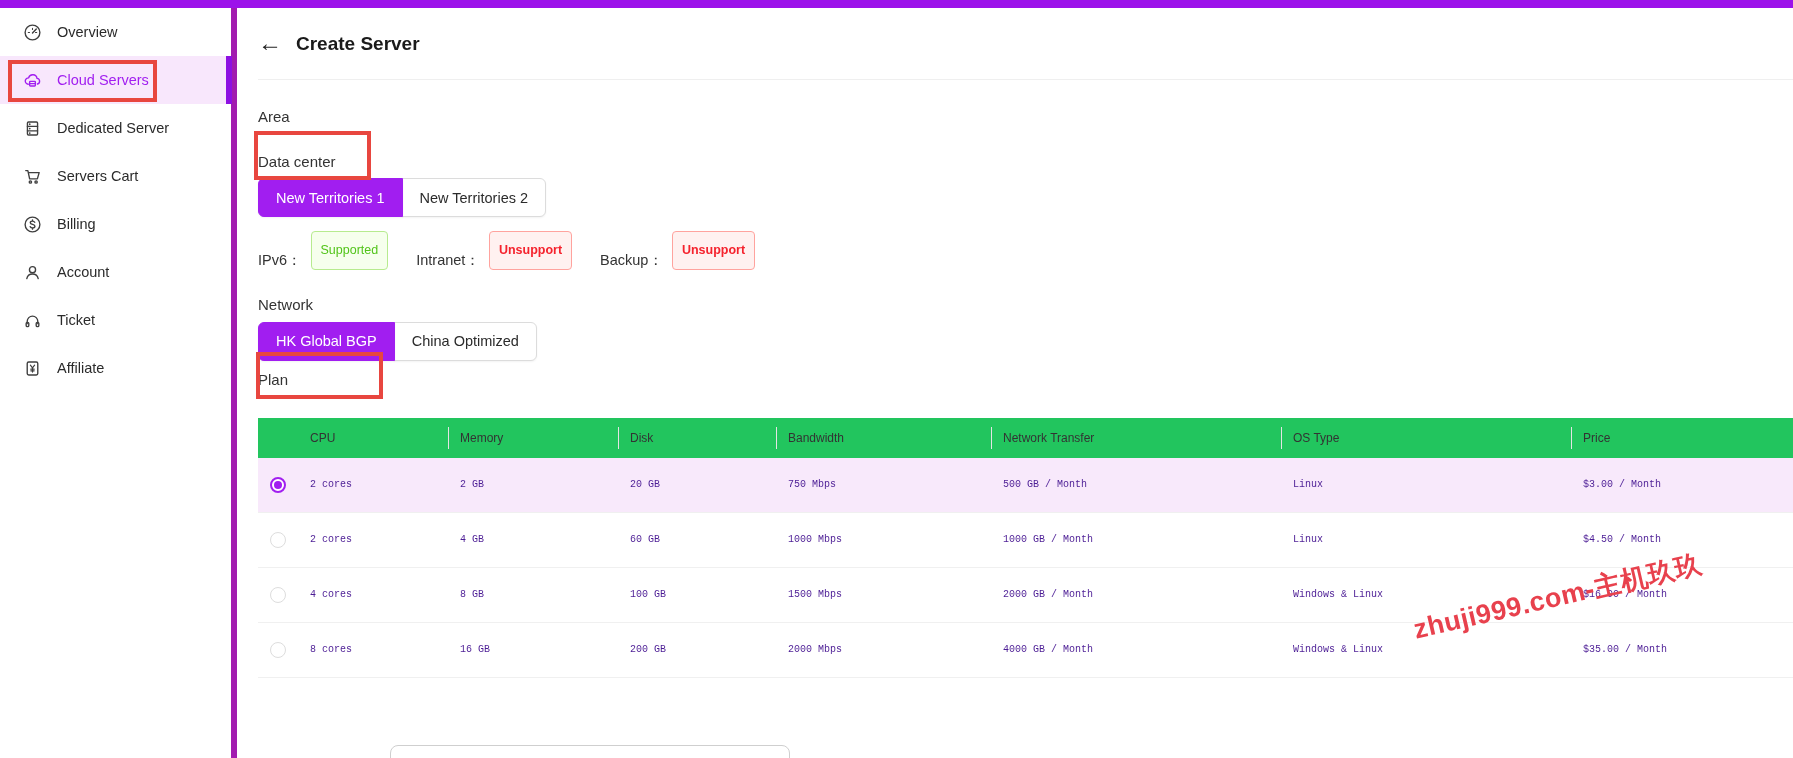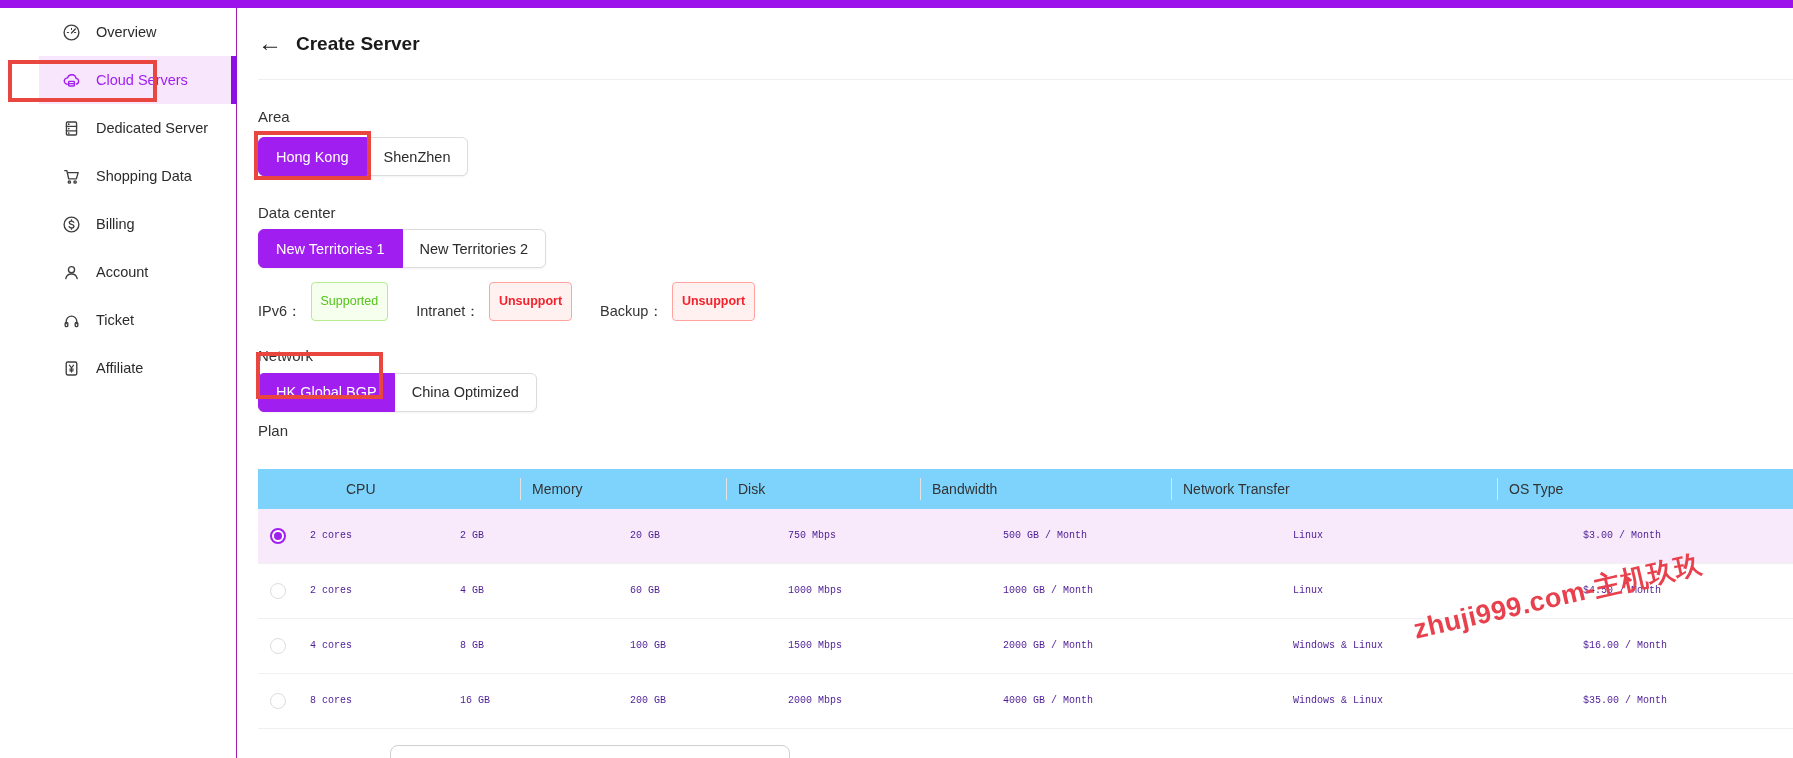--- a/index.html
+++ b/index.html
@@ -5,21 +5,21 @@
   * { box-sizing: border-box; }
   html,body { margin:0; padding:0; }
   body {
     width:1793px; height:758px; overflow:hidden; position:relative;
     background:#fff; font-family:"Liberation Sans", sans-serif; color:#262626;
   }
   .topbar { height:8px; width:100%; background:var(--topbar,#9c12ea); }
   .app { display:flex; height:750px; }
 
   
-  .sidebar { width:237px; flex:0 0 237px; border-right:1px solid #a21caf; background:#fff;padding-left:39px; }
+  .sidebar { width:237px; flex:0 0 237px; border-right:6px solid #a21caf; background:#fff; }
   .side-item {
     position:relative; height:48px; display:flex; align-items:center; gap:15px;
     padding-left:23px; font-size:14.5px; color:#2b2b2b; cursor:pointer; white-space:nowrap;
   }
   .side-item .icn { width:19px; height:19px; display:flex; align-items:center; }
   .side-item svg { width:19px; height:19px; stroke:#3f3f3f; fill:none; stroke-width:1.3; stroke-linecap:round; stroke-linejoin:round; }
   .side-item.active { background:#f8e7fc; color:var(--accent,#a11ef0); }
   .side-item.active svg { stroke:var(--accent,#a11ef0); }
   .side-item.active::after { content:""; position:absolute; right:-1px; top:0; bottom:0; width:6px; background:#8d10e2; }
 
@@ -51,21 +51,21 @@
   .feature { display:flex; align-items:flex-end; margin-right:28px; }
   .feature-label { margin-right:9px; }
   .badge { font-size:12.5px; line-height:1; padding:12px 9px; border-radius:4px; border:1px solid; cursor:default; }
   .badge.ok  { color:#52c41a; background:#f6ffed; border-color:#b7eb8f; }
   .badge.bad { color:#f5222d; background:#fff1f0; border-color:#ffa39e;font-weight:bold; }
 
   
   .plan-table { margin-top:30px; width:1535px; }
   .t-head {
     display:grid; grid-template-columns:40px 150px 170px 158px 215px 290px 290px 1fr;
-    height:40px; align-items:center; background:#7dd3fc; font-size:14px; color:#333;gap:36px;
+    height:40px; align-items:center; background:#22c55e; font-size:12px; color:#333;
   }
   .th { position:relative; padding-left:12px; height:100%; display:flex; align-items:center; }
   .th.sep::before { content:""; position:absolute; left:0; top:9px; height:22px; width:1px; background:#e4e4e4; }
   .t-row {
     display:grid; grid-template-columns:40px 150px 170px 158px 215px 290px 290px 1fr;
     height:55px; align-items:center; font-size:10px; color:#4c1d95;
     border-bottom:1px solid #f0f0f0; cursor:pointer; background:#fff;font-family:Liberation Mono, monospace;
   }
   .t-row.selected { background:#f8e9fb; }
   .td { padding-left:12px; white-space:nowrap; }
@@ -128,21 +128,21 @@
         <span>Dedicated Server</span>
       </div>
       <div class="side-item">
         <span class="icn">
           <svg viewBox="0 0 18 18">
             <path d="M2.6 3.4h2l1.7 7.8h7.3l1.7-5.9H5.2"></path>
             <circle cx="7" cy="14.2" r="1.1"></circle>
             <circle cx="12.4" cy="14.2" r="1.1"></circle>
           </svg>
         </span>
-        <span>Shopping Data</span>
+        <span>Servers Cart</span>
       </div>
       <div class="side-item">
         <span class="icn">
           <svg viewBox="0 0 18 18">
             <circle cx="9" cy="9" r="7"></circle>
             <path d="M11.1 6.9c-.4-.7-1.2-1.1-2.1-1.1-1.2 0-2.1.6-2.1 1.5 0 2.2 4.4 1 4.4 3.3 0 .9-.9 1.6-2.2 1.6-1 0-1.9-.4-2.3-1.2M9 4.6v1.2M9 12.2v1.2"></path>
           </svg>
         </span>
         <span>Billing</span>
       </div>
@@ -176,24 +176,20 @@
       </div>
     </aside>
 
   <main class="content">
     <div class="page-header">
       <span class="back">←</span>
       <span class="page-title">Create Server</span>
     </div>
 
     <div class="section-label lbl-area">Area</div>
-    <div class="btn-group" id="group-area">
-        <div class="btn selected">Hong Kong</div>
-        <div class="btn">ShenZhen</div>
-      </div>
 
     <div class="section-label lbl-dc">Data center</div>
     <div class="btn-group dc" id="group-dc">
         <div class="btn selected">New Territories 1</div>
         <div class="btn">New Territories 2</div>
       </div>
 
     <div class="features" id="features">
         <div class="feature">
           <span class="feature-label">IPv6：</span>

